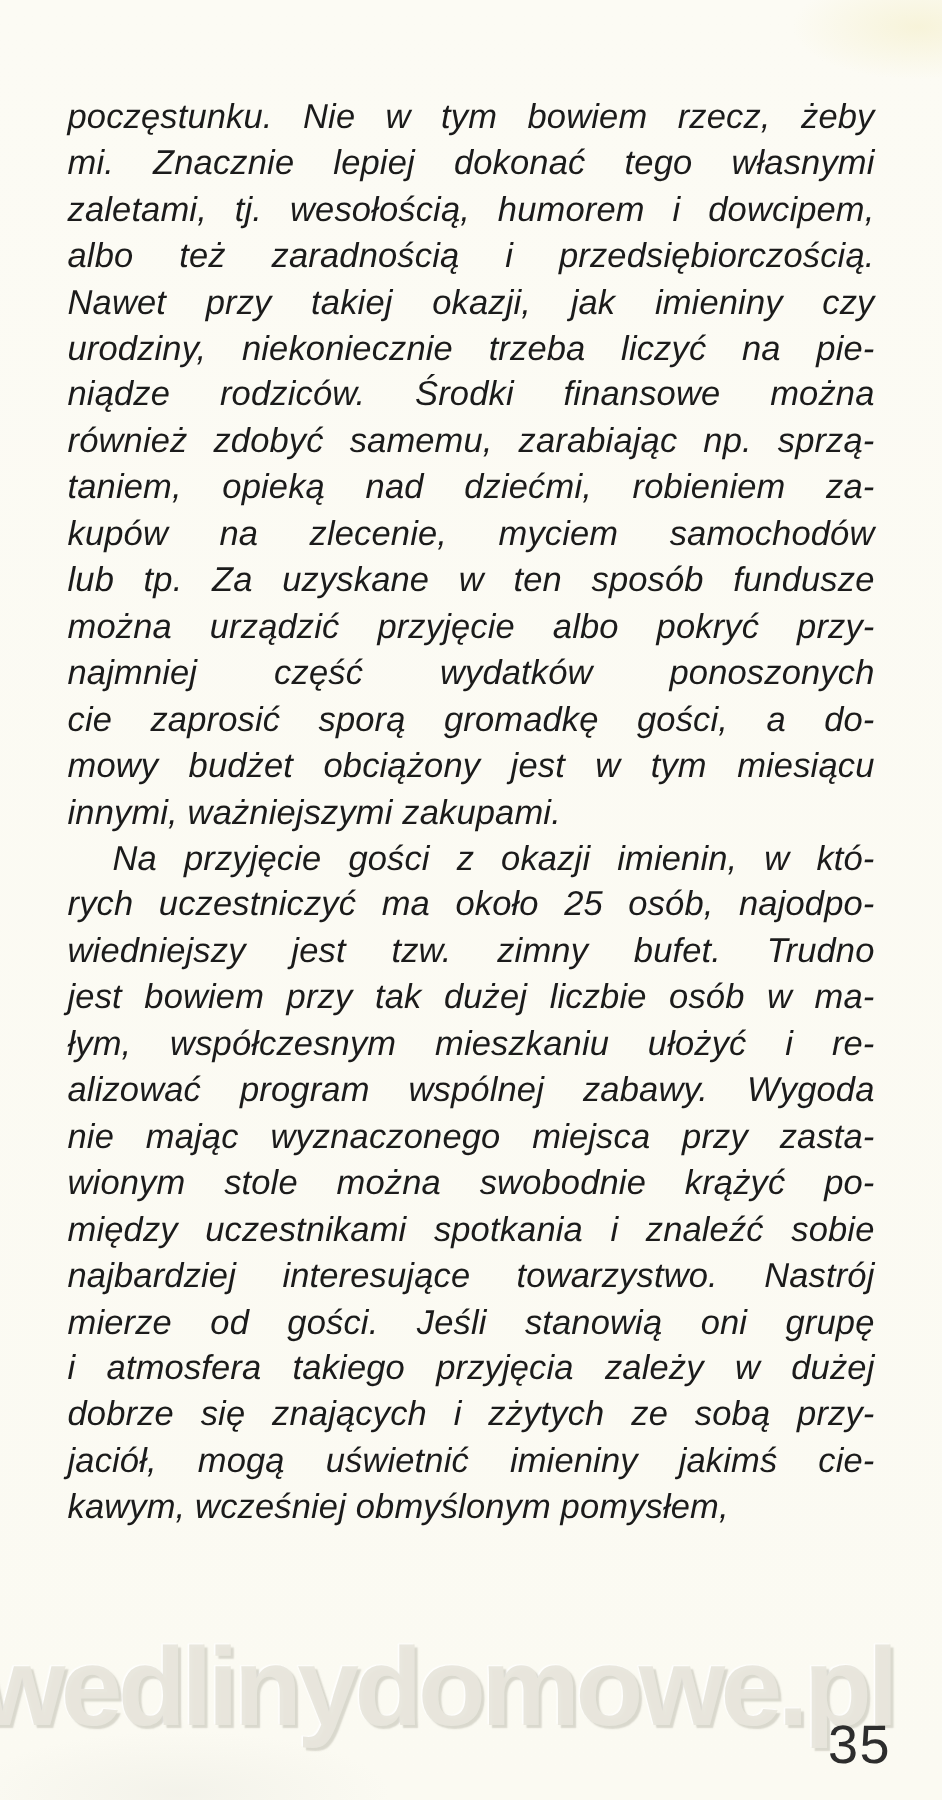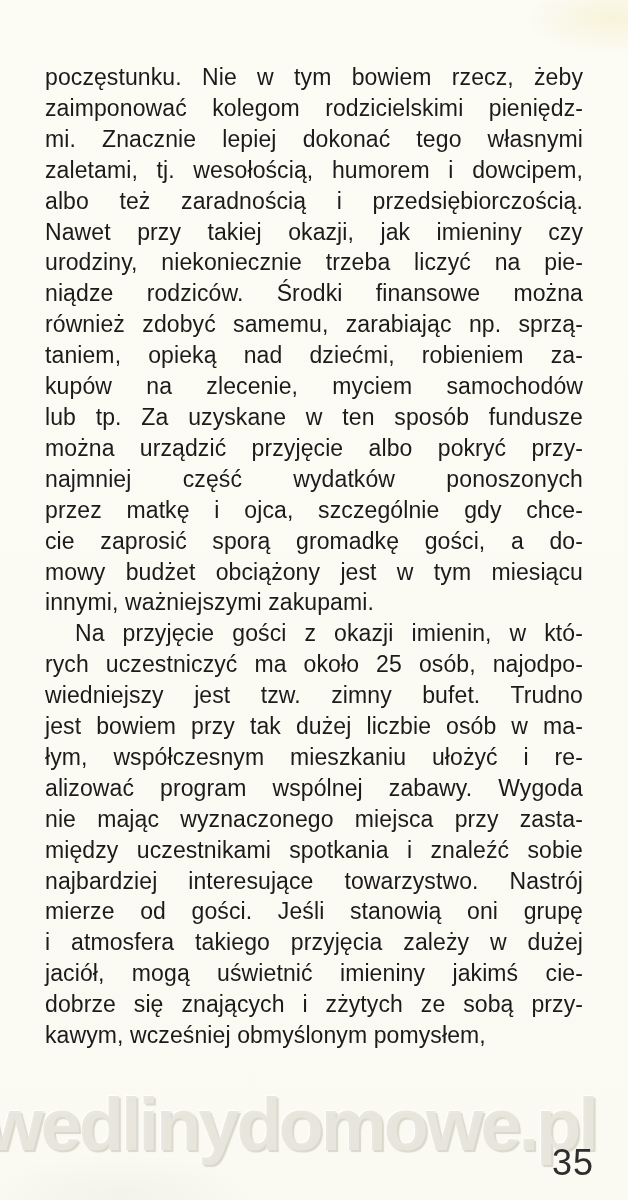--- a/index.html
+++ b/index.html
@@ -25,21 +25,21 @@
   .text-block {
     position: absolute;
     left: 45px;
     top: 62px;
     width: 538px;
     color: #1b1b1b;
     font-size: 23px;
     line-height: 30.9px;
     letter-spacing: 0.1px;
   }
-  .para { margin: 0; }
+  .para { margin: 0; font-style: italic; }
   .line {
     text-align: justify;
     text-align-last: justify;
     white-space: normal;
   }
   .line.last {
     text-align-last: left;
   }
   .para.indented .line:first-child {
     text-indent: 30px;
@@ -71,53 +71,52 @@
 </style>
 </head>
 <body>
 
 <div class="scan-page">
 
   <div class="text-block">
 
     <div class="para">
       <div class="line">poczęstunku. Nie w tym bowiem rzecz, żeby</div>
-      <div class="line">zaimponować kolegom rodzicielskimi pieniędz-</div>
       <div class="line">mi. Znacznie lepiej dokonać tego własnymi</div>
       <div class="line">zaletami, tj. wesołością, humorem i dowcipem,</div>
       <div class="line">albo też zaradnością i przedsiębiorczością.</div>
       <div class="line">Nawet przy takiej okazji, jak imieniny czy</div>
       <div class="line">urodziny, niekoniecznie trzeba liczyć na pie-</div>
       <div class="line">niądze rodziców. Środki finansowe można</div>
       <div class="line">również zdobyć samemu, zarabiając np. sprzą-</div>
       <div class="line">taniem, opieką nad dziećmi, robieniem za-</div>
       <div class="line">kupów na zlecenie, myciem samochodów</div>
       <div class="line">lub tp. Za uzyskane w ten sposób fundusze</div>
       <div class="line">można urządzić przyjęcie albo pokryć przy-</div>
       <div class="line">najmniej część wydatków ponoszonych</div>
-      <div class="line">przez matkę i ojca, szczególnie gdy chce-</div>
       <div class="line">cie zaprosić sporą gromadkę gości, a do-</div>
       <div class="line">mowy budżet obciążony jest w tym miesiącu</div>
       <div class="line last">innymi, ważniejszymi zakupami.</div>
     </div>
 
     <div class="para indented">
       <div class="line">Na przyjęcie gości z okazji imienin, w któ-</div>
       <div class="line">rych uczestniczyć ma około 25 osób, najodpo-</div>
       <div class="line">wiedniejszy jest tzw. zimny bufet. Trudno</div>
       <div class="line">jest bowiem przy tak dużej liczbie osób w ma-</div>
       <div class="line">łym, współczesnym mieszkaniu ułożyć i re-</div>
       <div class="line">alizować program wspólnej zabawy. Wygoda</div>
       <div class="line">nie mając wyznaczonego miejsca przy zasta-</div>
+      <div class="line">wionym stole można swobodnie krążyć po-</div>
       <div class="line">między uczestnikami spotkania i znaleźć sobie</div>
       <div class="line">najbardziej interesujące towarzystwo. Nastrój</div>
       <div class="line">mierze od gości. Jeśli stanowią oni grupę</div>
       <div class="line">i atmosfera takiego przyjęcia zależy w dużej</div>
+      <div class="line">dobrze się znających i zżytych ze sobą przy-</div>
       <div class="line">jaciół, mogą uświetnić imieniny jakimś cie-</div>
-      <div class="line">dobrze się znających i zżytych ze sobą przy-</div>
       <div class="line last">kawym, wcześniej obmyślonym pomysłem,</div>
     </div>
 
   </div>
 
   <div class="watermark">wedlinydomowe.pl</div>
 
   <div class="page-number">35</div>
 
 </div>

